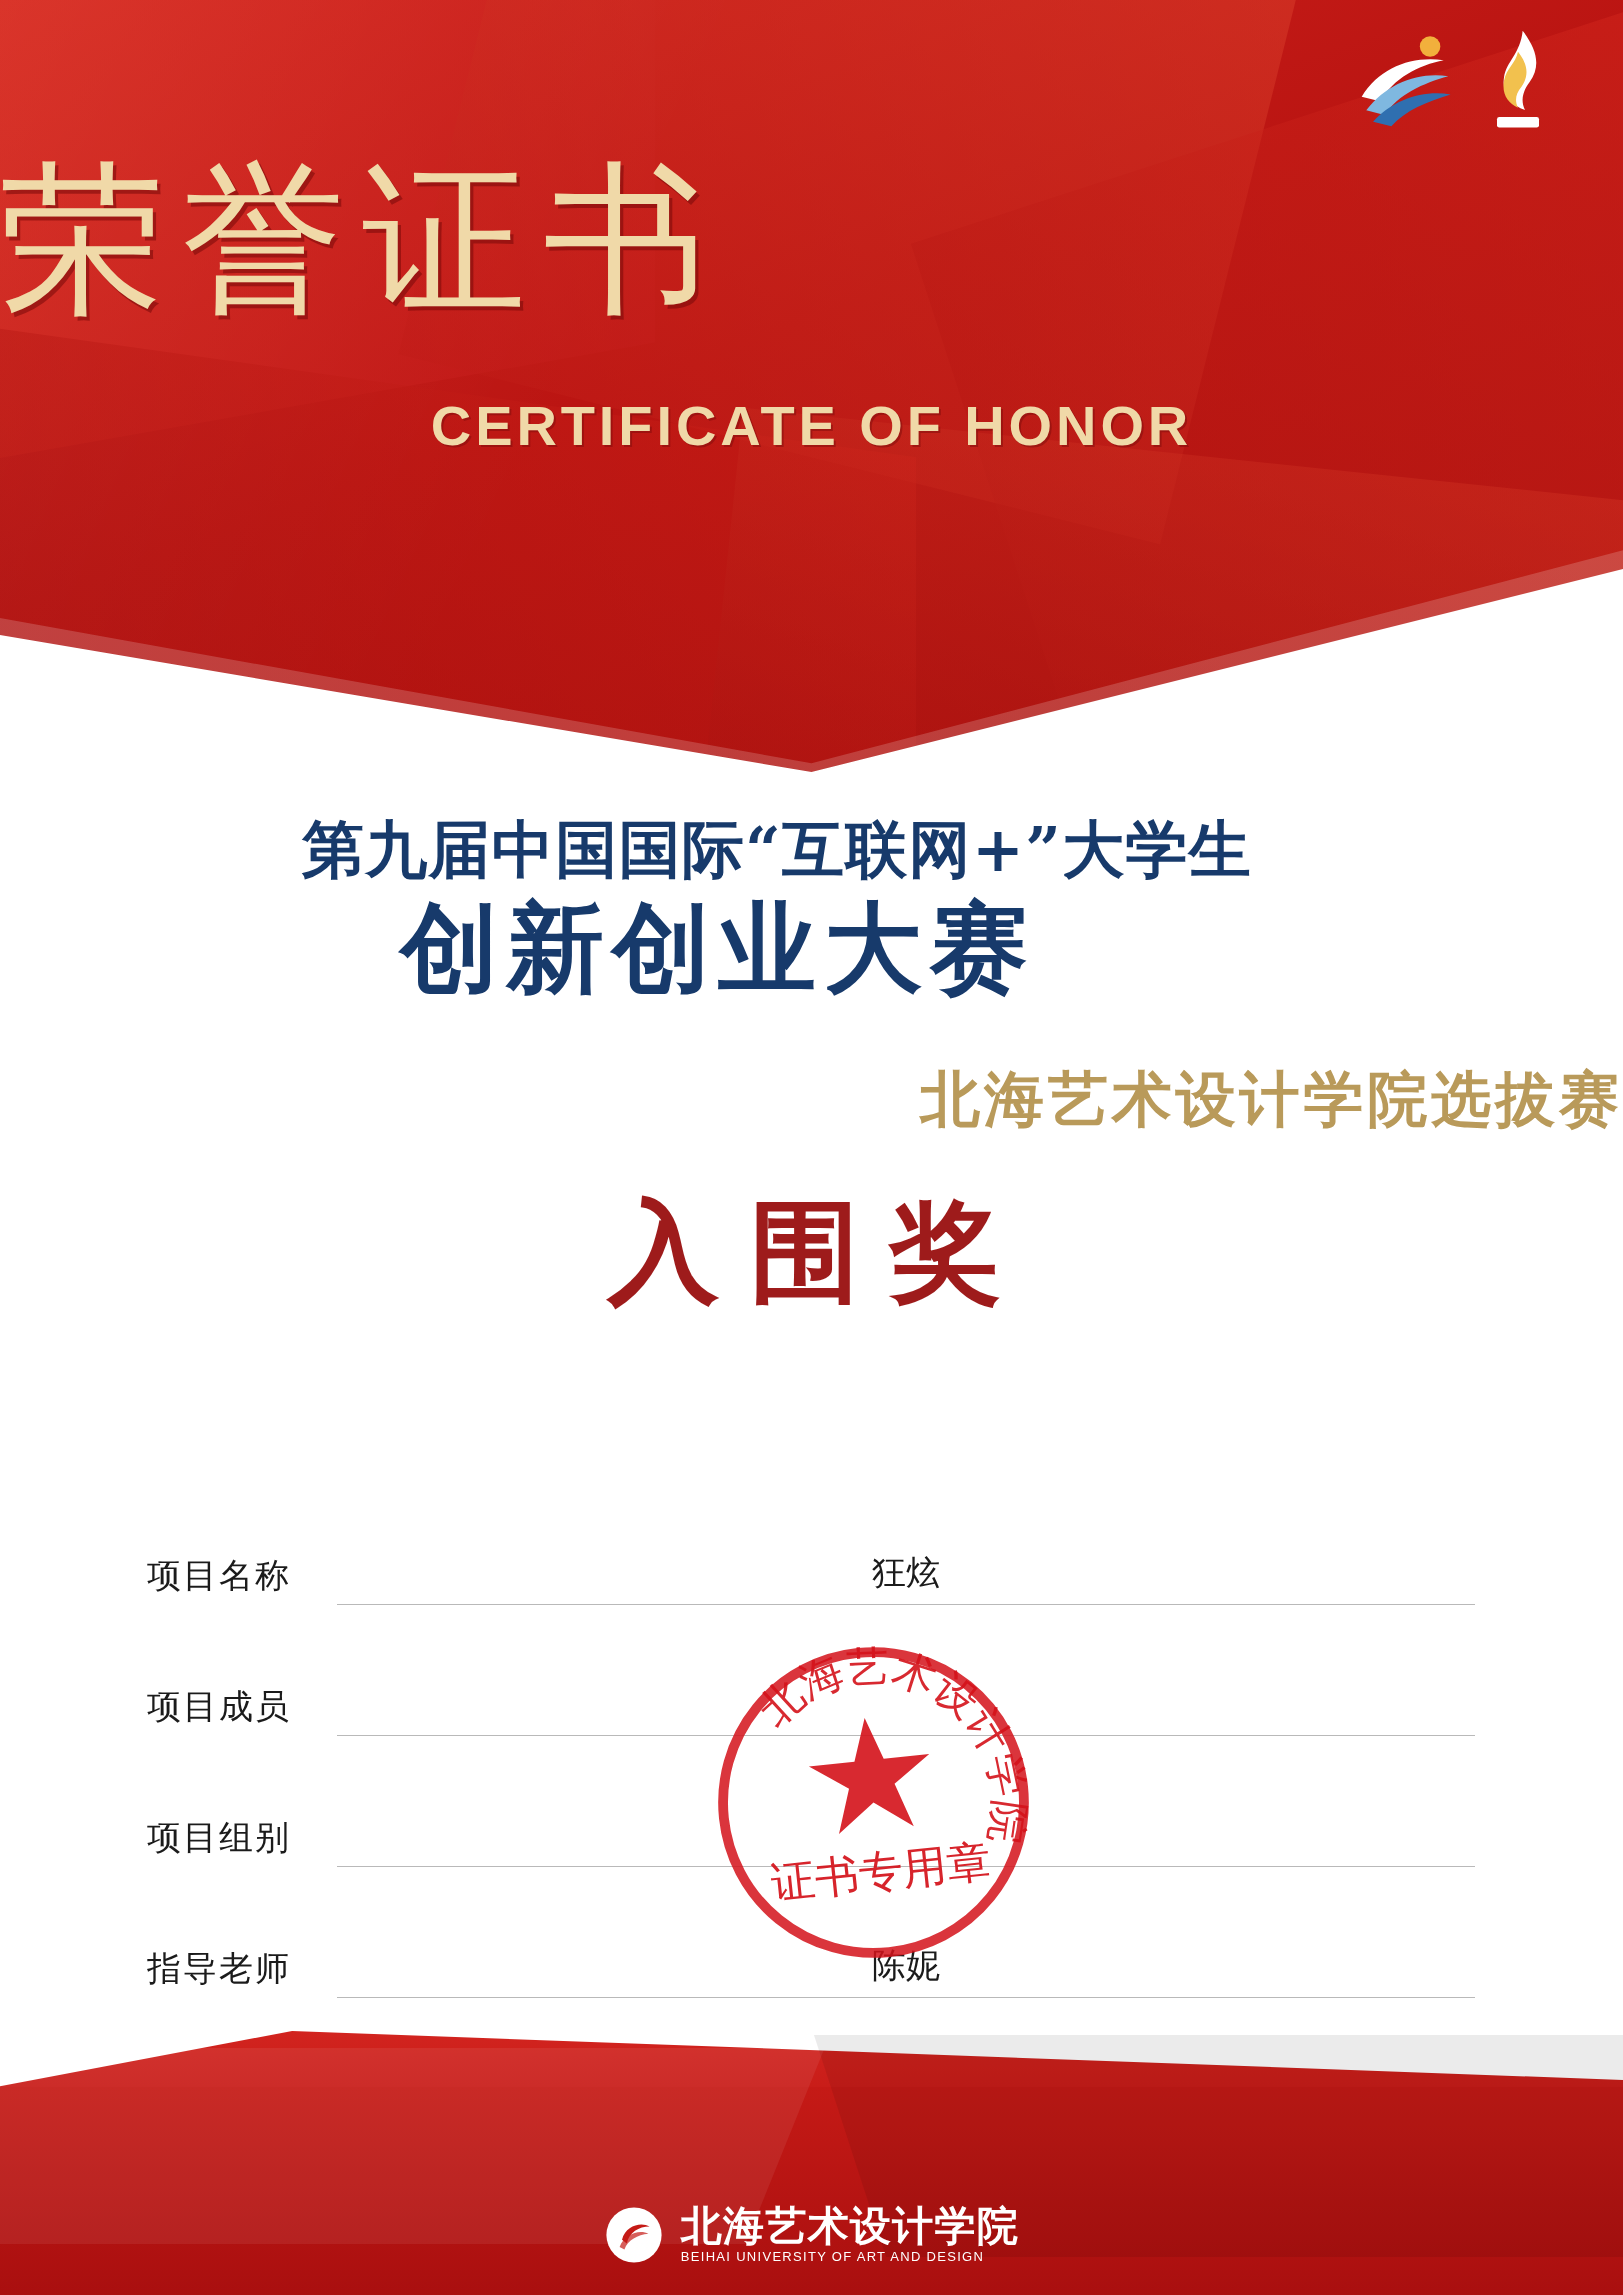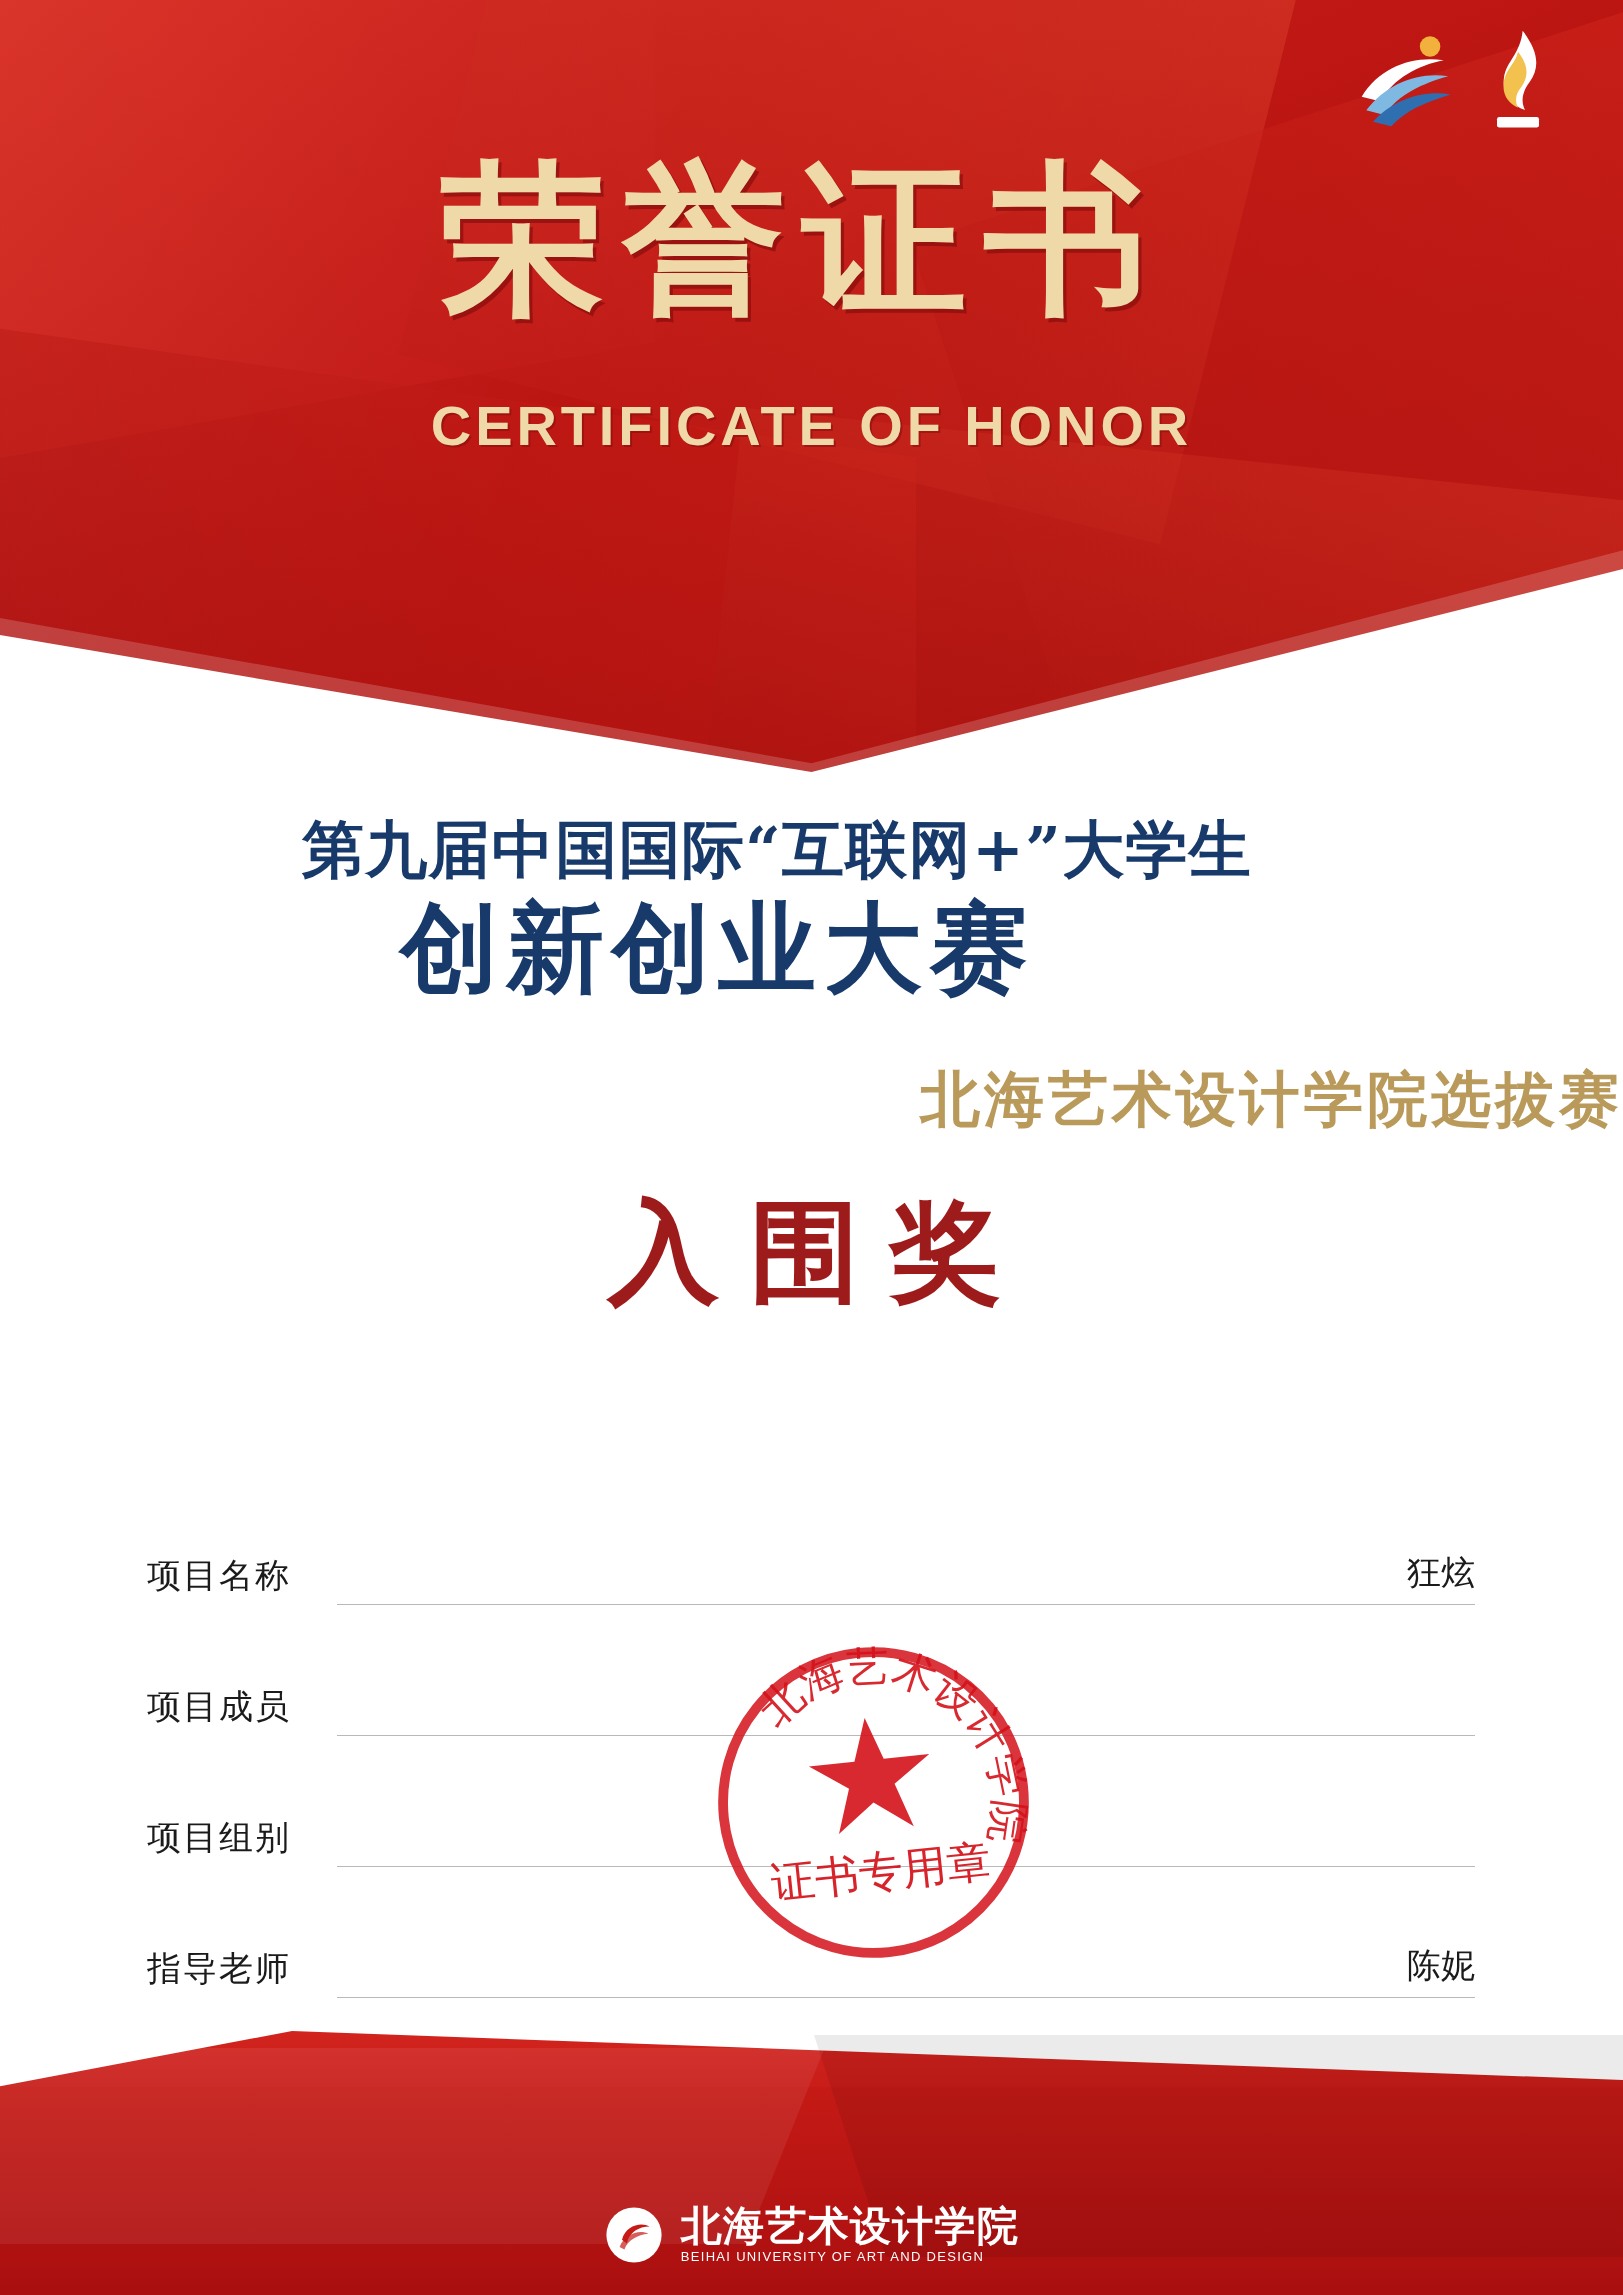--- a/index.html
+++ b/index.html
@@ -97,23 +97,23 @@
     gap: 19.6px;
   }
   .logo-a { width: 114px; height: 114px; }
   .logo-b { width: 72px; height: 105px; }
 
   
   .title-cn {
     position: absolute;
     left: 0; top: 131px;
     width: 1605px;
-    text-align: center;
+    text-align: left;
     font-family: "DejaVu Sans", sans-serif;
-    font-weight: bold;
+    font-weight: normal;
     font-size: 164px;
     letter-spacing: 17px;
     color: #f0d9a8;
     text-shadow: 3.3px 3.9px 0 rgba(120,10,10,0.55);
   }
   .title-en {
     position: absolute;
     left: 0; top: 393px;
     width: 1623px;
     text-align: center;
@@ -194,21 +194,21 @@
     position: absolute;
     left: 190px; top: 63px;
     width: 1138px;
     height: 1.3px;
     background: #b9b9b9;
   }
   .field-value {
     position: absolute;
     left: 190px; top: 9.2px;
     width: 1138px;
-    text-align: right;
+    text-align: center;
     font-family: "DejaVu Sans", sans-serif;
     font-size: 34px;
     color: #1b1b1b;
   }
 
   
   .seal {
     position: absolute;
     left: 710px; top: 1639px;
     width: 327px; height: 327px;

